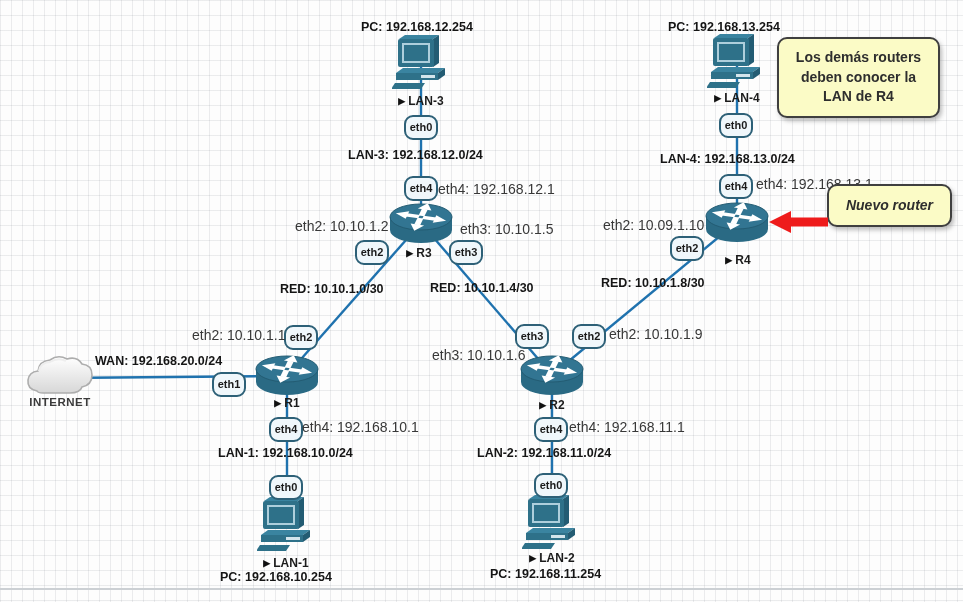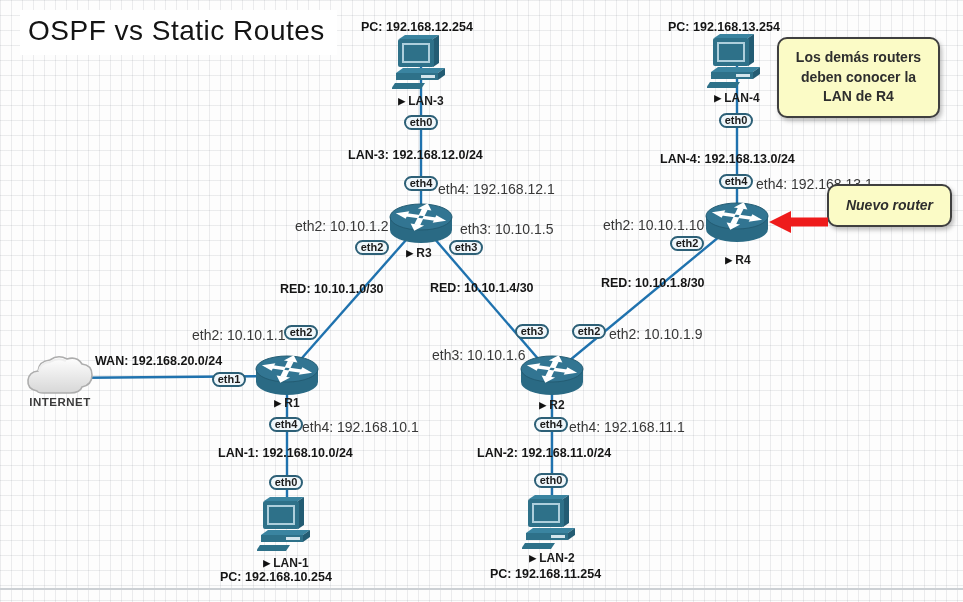--- a/index.html
+++ b/index.html
@@ -9,21 +9,21 @@
     background-image:
       linear-gradient(to right, rgba(140,145,155,0.16) 1px, transparent 1px),
       linear-gradient(to bottom, rgba(140,145,155,0.16) 1px, transparent 1px);
     background-size:11px 15px;
     font-family:"Liberation Sans", sans-serif;
   }
   .links{position:absolute;left:0;top:0;z-index:1;}
   .links line{stroke:#1f72ae;stroke-width:2.4px;}
   .dev{position:absolute;z-index:3;}
   .badge{
-    position:absolute;z-index:4;width:34px;height:15px;box-sizing:border-box;
+    position:absolute;z-index:4;width:34px;height:25px;box-sizing:border-box;
     background:#f0f7fb;border:2px solid #2d6077;border-radius:9px;
     font-size:11px;font-weight:bold;color:#1b1b1b;
     display:flex;align-items:center;justify-content:center;line-height:1;
   }
   .lbl{position:absolute;z-index:5;white-space:nowrap;}
   .lbl.bold{font-size:12.5px;font-weight:bold;color:#151515;}
   .lbl.iface{font-size:14px;font-weight:normal;color:#383838;}
   .nodename{
     position:absolute;z-index:5;white-space:nowrap;transform:translateX(-50%);
     font-size:12px;font-weight:bold;color:#1b1b1b;
@@ -59,21 +59,20 @@
     <line x1="60" y1="378" x2="287" y2="376"></line>
     <line x1="287" y1="375" x2="421" y2="223"></line>
     <line x1="421" y1="223" x2="552" y2="375"></line>
     <line x1="737" y1="222" x2="552" y2="375"></line>
     <line x1="421" y1="223" x2="421" y2="63"></line>
     <line x1="737" y1="222" x2="737" y2="62"></line>
     <line x1="287" y1="375" x2="287" y2="522"></line>
     <line x1="552" y1="375" x2="552" y2="522"></line>
   </svg>
 
-  <div class="title">OSPF vs Static Routes</div>
 
   <svg class="dev" style="left:24px;top:351px;" width="72" height="48" viewBox="0 0 72 48">
     <defs>
       <linearGradient id="cg" x1="0" y1="0" x2="0" y2="1">
         <stop offset="0" stop-color="#ffffff"></stop>
           <stop offset="1" stop-color="#d7d7d7"></stop>
       </linearGradient>
     </defs>
     <path d="M13,40 Q3,38 4,29 Q5,21 14,20 Q15,10 26,9 Q34,3 43,8 Q53,5 58,13 Q68,14 68,24 Q68,34 58,36 Q56,42 46,42 L19,42 Q14,42 13,40 Z" fill="url(#cg)" stroke="#adadad" stroke-width="1.6"></path>
     <path d="M15,20 Q16,12 26,11 Q34,6 42,10" fill="none" stroke="#eeeeee" stroke-width="2"></path>
@@ -249,21 +248,21 @@
   <div class="lbl bold" style="left:95px;top:354px;">WAN: 192.168.20.0/24</div>
   <div class="lbl bold" style="left:218px;top:446px;">LAN-1: 192.168.10.0/24</div>
   <div class="lbl bold" style="left:477px;top:446px;">LAN-2: 192.168.11.0/24</div>
   <div class="lbl bold" style="left:220px;top:570px;">PC: 192.168.10.254</div>
   <div class="lbl bold" style="left:490px;top:567px;">PC: 192.168.11.254</div>
 
   <div class="lbl iface" style="left:438px;top:181px;">eth4: 192.168.12.1</div>
   <div class="lbl iface" style="left:295px;top:218px;">eth2: 10.10.1.2</div>
   <div class="lbl iface" style="left:460px;top:221px;">eth3: 10.10.1.5</div>
   <div class="lbl iface" style="left:756px;top:176px;">eth4: 192.168.13.1</div>
-  <div class="lbl iface" style="left:603px;top:217px;">eth2: 10.10.1.10</div>
+  <div class="lbl iface" style="left:603px;top:217px;">eth2: 10.09.1.10</div>
   <div class="lbl iface" style="left:192px;top:327px;">eth2: 10.10.1.1</div>
   <div class="lbl iface" style="left:302px;top:419px;">eth4: 192.168.10.1</div>
   <div class="lbl iface" style="left:432px;top:347px;">eth3: 10.10.1.6</div>
   <div class="lbl iface" style="left:609px;top:326px;">eth2: 10.10.1.9</div>
   <div class="lbl iface" style="left:569px;top:419px;">eth4: 192.168.11.1</div>
 
   <div class="note info">Los demás routers deben conocer la LAN de R4</div>
   <div class="note newrouter">Nuevo router</div>
   <svg class="dev" style="left:766px;top:208px;z-index:6;" width="64" height="28" viewBox="0 0 64 28">
     <polygon points="3,14 25,3 25,9.5 62,9.5 62,18.5 25,18.5 25,25" fill="#ee1b1b"></polygon>

